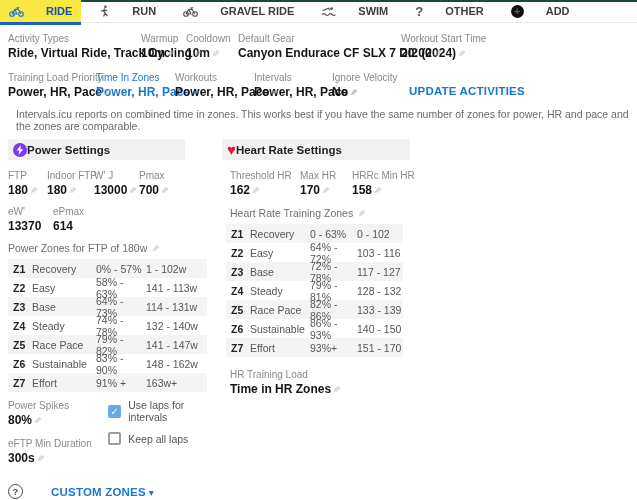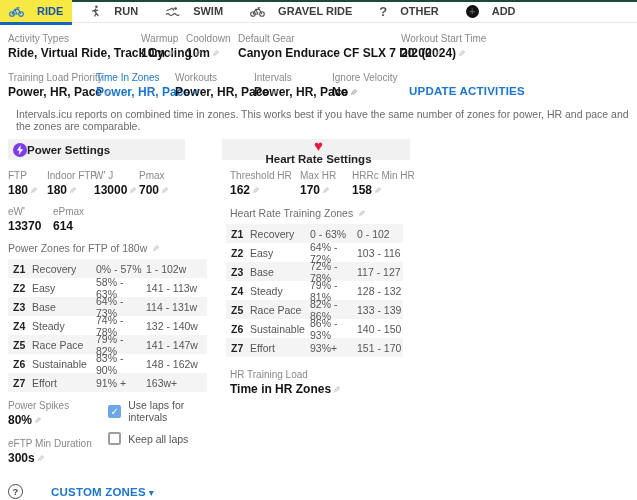--- a/index.html
+++ b/index.html
@@ -15,21 +15,21 @@
     --panel-gray:#f1f1f1;
     --label-gray:#8a8a8a;
     --text-dark:#1c1c1c;
   }
   *{box-sizing:border-box;margin:0;padding:0;}
   html,body{width:637px;height:500px;overflow:hidden;background:#fff;
     font-family:"Liberation Sans","DejaVu Sans",sans-serif;color:var(--text-dark);}
   
   .topbar{position:relative;height:23px;display:flex;align-items:stretch;border-bottom:1px solid #e8e8e8;}
   .topbar::before{content:"";position:absolute;top:0;left:0;right:0;height:2px;background:var(--top-green);}
-  .tab{position:relative;z-index:1;display:flex;align-items:center;gap:13px;padding:0 9px;margin-right:9px;
+  .tab{position:relative;z-index:1;display:flex;align-items:center;gap:22px;padding:0 9px;margin-right:9px;
     font-size:11px;font-weight:bold;color:#3d3d3d;cursor:pointer;white-space:nowrap;}
   .tab .ticon{display:flex;align-items:center;color:#555;}
   .tab.active{background:var(--tab-yellow);color:#1552b0;}
   .tab.active .ticon{color:#1a73e8;}
   .tab.active::after{content:"";position:absolute;left:0;right:0;bottom:-3px;height:3px;background:#1565c0;}
   .qmark{font-size:13px;font-weight:bold;color:#555;}
   .plus-badge{width:13px;height:13px;border-radius:50%;background:#111;color:#fff;display:flex;
     align-items:center;justify-content:center;font-size:11px;font-weight:bold;line-height:1;}
   .plus-badge::before{content:"+";}
   
@@ -45,21 +45,21 @@
     cursor:pointer;white-space:nowrap;letter-spacing:.2px;font-family:inherit;}
   .caret::after{content:" \25BE";font-size:10px;}
   .note{margin-top:7px;padding-left:16px;font-size:10.5px;color:#6b6b6b;}
   
   .columns{display:flex;margin-top:7px;padding-left:8px;}
   .col-power{width:214px;}
   .col-hr{width:200px;}
   .panel-header{background:var(--panel-gray);height:21px;display:flex;align-items:center;
     padding-left:5px;font-size:11.5px;font-weight:bold;color:#222;}
   .col-power .panel-header{width:177px;}
-  .col-hr .panel-header{width:188px;flex-direction:column;}
+  .col-hr .panel-header{width:188px;}
   .bolt-badge{width:14px;height:14px;border-radius:50%;background:var(--bolt-purple);display:flex;
     align-items:center;justify-content:center;flex:0 0 auto;}
   .heart{color:var(--heart-red);font-size:15px;line-height:14px;}
   .heart::before{content:"\2665";}
   .zones-title{margin-top:8px;font-size:10.5px;color:#6f6f6f;white-space:nowrap;}
   .ztable{margin-top:5px;}
   .zrow{display:flex;align-items:center;height:19px;font-size:10.5px;color:#565656;}
   .zrow.odd{background:var(--stripe);}
   .zc1{width:24px;padding-left:5px;font-weight:bold;color:#222;}
   .col-power .zrow{width:199px;}
@@ -107,42 +107,42 @@
       <circle cx="6.4" cy="1.8" r="1.3" fill="currentColor" stroke="none"></circle>
       <path d="M6 3.5 L4.5 6.2 L6.2 8 L4.6 11.5 M4.5 6.2 L8.2 5.2 M6.2 8 L8.4 11.2 M4.8 5 L2 6.2"></path>
           </g>
         </svg>
     </span>
     <span>RUN</span>
   </div>
   <div class="tab">
     <span class="ticon">
       <svg width="15" height="11" viewBox="0 0 15 11">
+          <g fill="none" stroke="currentColor" stroke-width="1.1">
+      <circle cx="3" cy="8" r="2.3"></circle>
+            <circle cx="12" cy="8" r="2.3"></circle>
+      <path d="M3 8 L5.8 3.4 L9.2 3.4 L12 8 M5.8 3.4 L8 8 H3 M9 3.4 L8.2 1.8 H10.4"></path>
+          </g>
+        </svg>
+    </span>
+    <span>GRAVEL RIDE</span>
+  </div>
+  <div class="tab">
+    <span class="ticon">
+      <svg width="15" height="11" viewBox="0 0 15 11">
           <g fill="none" stroke="currentColor" stroke-width="1.2">
       <circle cx="10.6" cy="2.6" r="1.4" fill="currentColor" stroke="none"></circle>
       <path d="M1.5 4.8 L7.5 2.2 L9 4.4"></path>
       <path d="M1 8.6 q1.7 -1.8 3.4 0 q1.7 1.8 3.4 0 q1.7 -1.8 3.4 0 q1.6 1.7 3.2 0"></path>
           </g>
         </svg>
     </span>
     <span>SWIM</span>
   </div>
   <div class="tab">
-    <span class="ticon">
-      <svg width="15" height="11" viewBox="0 0 15 11">
-          <g fill="none" stroke="currentColor" stroke-width="1.1">
-      <circle cx="3" cy="8" r="2.3"></circle>
-            <circle cx="12" cy="8" r="2.3"></circle>
-      <path d="M3 8 L5.8 3.4 L9.2 3.4 L12 8 M5.8 3.4 L8 8 H3 M9 3.4 L8.2 1.8 H10.4"></path>
-          </g>
-        </svg>
-    </span>
-    <span>GRAVEL RIDE</span>
-  </div>
-  <div class="tab">
     <span class="ticon qmark">?</span>
     <span>OTHER</span>
   </div>
   <div class="tab">
     <span class="ticon plus-badge"></span>
     <span>ADD</span>
   </div>
 </div>
 
 <div class="fields-row">

